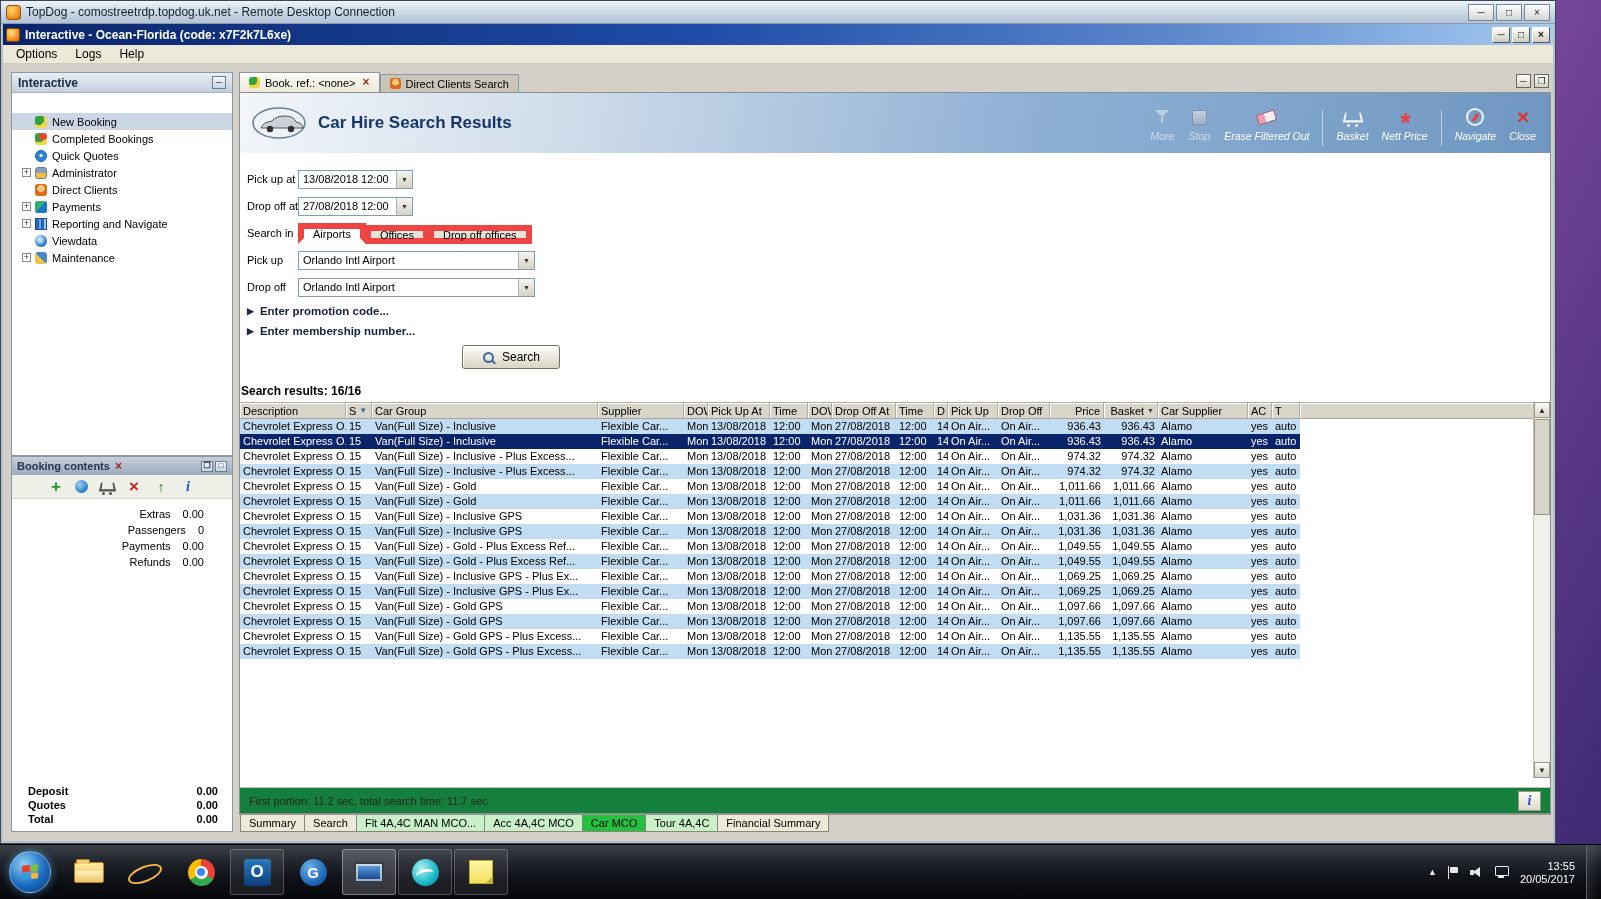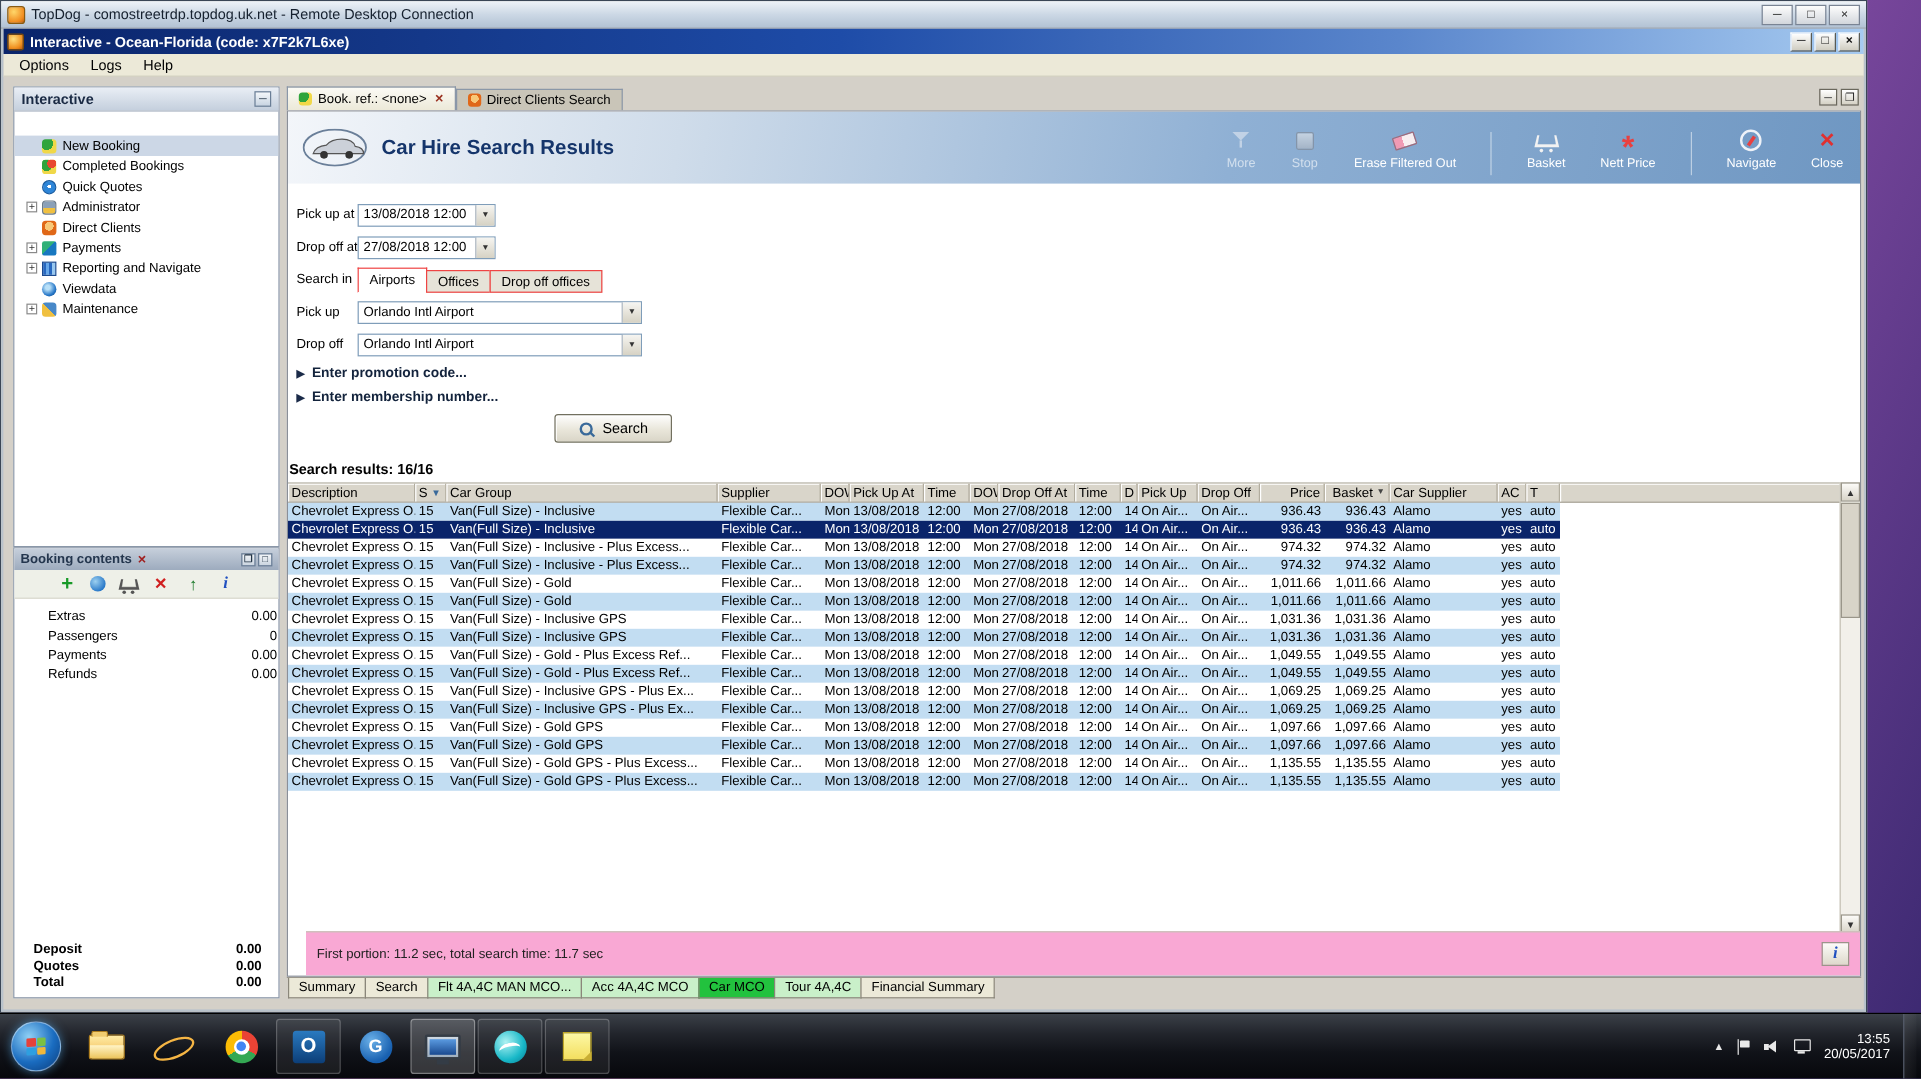--- a/index.html
+++ b/index.html
@@ -56,21 +56,21 @@
   #bk-toolbar{height:24px;display:flex;align-items:center;justify-content:center;gap:11px;background:#eef0e8;border-bottom:1px solid #d8d8cc;}
   .bki{width:16px;height:16px;display:flex;align-items:center;justify-content:center;position:relative;}
   .bki-plus::before{content:"+";color:#189a28;font-size:17px;font-weight:bold;line-height:14px;}
   .bki-globe{background:radial-gradient(circle at 35% 35%,#9cd0f0,#2878c8 72%);border-radius:50%;width:13px;height:13px;}
   .bki-basket::before{content:"";width:11px;height:7px;border:2px solid #555;border-top:none;transform:perspective(8px) rotateX(14deg);}
   .bki-basket::after{content:"";position:absolute;bottom:0;left:3px;width:3px;height:3px;border-radius:50%;background:#555;box-shadow:7px 0 0 #555;}
   .bki-delete::before{content:"×";color:#d02020;font-size:17px;font-weight:bold;line-height:14px;}
   .bki-upload::before{content:"↑";color:#1a7a2a;font-size:14px;font-weight:bold;}
   .bki-info::before{content:"i";font-family:"Liberation Serif",serif;font-style:italic;font-weight:bold;color:#2050c0;font-size:14px;}
   #bk-rows{padding-top:7px;}
-  .bk-row{display:flex;justify-content:space-between;padding:1px 1px 1px 28px;font-size:11px;line-height:14px;gap:12px;}
+  .bk-row{display:flex;justify-content:flex-end;padding:1px 28px 1px 28px;font-size:11px;line-height:14px;gap:12px;}
   #bk-spacer{flex:1;}
   #bk-totals{padding:2px 14px 5px 16px;}
   .bk-trow{display:flex;justify-content:space-between;font-size:11px;font-weight:bold;line-height:14px;}
 
   
   #main{position:absolute;left:236px;top:8px;right:2px;bottom:6px;display:flex;flex-direction:column;}
   #doc-tabs{height:20px;display:flex;align-items:flex-end;position:relative;}
   .dtab{display:flex;align-items:center;gap:5px;padding:2px 9px;font-size:11px;border:1px solid #8a97a8;border-bottom:none;white-space:nowrap;}
   .dtab.active{background:linear-gradient(#fbfaf5,#ece9d8);height:20px;}
   .dtab.inactive{background:#c9c5b8;height:18px;}
@@ -79,21 +79,21 @@
   #mdi-btns{position:absolute;right:2px;top:2px;display:flex;gap:3px;}
   .mdib{width:15px;height:14px;background:linear-gradient(#fff,#d4d0c4);border:1px solid #6a675c;font-size:9px;line-height:12px;text-align:center;color:#222;}
 
   #content{flex:1;position:relative;background:#fff;border:1px solid #8a8f98;overflow:hidden;}
 
   
   #header-band{position:absolute;top:0;left:0;right:0;height:60px;display:flex;align-items:center;
     background:linear-gradient(100deg,#f3f6fa 0%,#cfdcea 25%,#8fb0d4 60%,#6f97c2 100%);}
   #hb-car{margin-left:12px;flex:none;}
   #hb-title{font-size:17px;font-weight:bold;color:#15356b;margin-left:12px;white-space:nowrap;}
-  #hb-toolbar{margin-left:auto;display:flex;align-items:flex-start;gap:29px;padding:7px 14px 0 0;}
+  #hb-toolbar{margin-left:auto;display:flex;align-items:flex-start;gap:13px;padding:7px 14px 0 0;font-style:italic;}
   .hb-item{display:flex;flex-direction:column;align-items:center;gap:3px;color:#fff;font-size:10.5px;white-space:nowrap;}
   .hb-item.dim{opacity:.6;}
   .hb-sep{width:1px;height:36px;background:rgba(255,255,255,.5);margin-top:3px;}
   .tbi{width:24px;height:20px;position:relative;display:flex;align-items:center;justify-content:center;}
   .tbi-more::before{content:"";position:absolute;top:3px;width:0;height:0;border-left:7px solid transparent;border-right:7px solid transparent;border-top:7px solid #e4eaf2;}
   .tbi-more::after{content:"";position:absolute;top:10px;width:2px;height:6px;background:#e4eaf2;}
   .tbi-stop::before{content:"";width:13px;height:13px;background:linear-gradient(#ececec,#b4b8c0);border:1px solid #80858e;border-radius:2px;}
   .tbi-erase::before{content:"";width:17px;height:9px;background:linear-gradient(90deg,#f09ab4 42%,#f8eef0 42%);border:1px solid #a06a7a;transform:rotate(-18deg);border-radius:1px;}
   .tbi-basket::before{content:"";width:14px;height:8px;border:2px solid #f2f2f2;border-top:none;transform:perspective(8px) rotateX(12deg);}
   .tbi-basket::after{content:"";position:absolute;bottom:0;left:6px;width:3px;height:3px;border-radius:50%;background:#f2f2f2;box-shadow:8px 0 0 #f2f2f2;}
@@ -101,21 +101,21 @@
   .tbi-navigate::before{content:"";width:14px;height:14px;border:2px solid #eef2f8;border-radius:50%;}
   .tbi-navigate::after{content:"";position:absolute;width:3px;height:9px;background:#e84040;transform:rotate(35deg);}
   .tbi-close::before{content:"×";font-size:21px;font-weight:bold;color:#e03030;line-height:16px;}
 
   
   .flabel{position:absolute;left:7px;font-size:11px;}
   .combo{position:absolute;height:19px;border:1px solid #7f9db9;background:#fff;display:flex;align-items:stretch;font-size:11px;}
   .combo .cv{flex:1;padding:2px 4px;white-space:nowrap;overflow:hidden;}
   .combo .cbtn{width:16px;background:linear-gradient(#f6f5f1,#d6d2c4);border-left:1px solid #aab4be;display:flex;align-items:center;justify-content:center;font-size:7px;color:#333;}
   #searchin-tabs{position:absolute;left:58px;top:130px;display:flex;align-items:flex-end;height:21px;}
-  .sit{height:19px;padding:0 9px;font-size:11px;display:flex;align-items:center;border:1px solid #ef4444;background:#e6e3d8;margin-right:-1px;}
+  .sit{height:19px;padding:0 9px;font-size:11px;display:flex;align-items:center;border:6px solid #ef4444;background:#e6e3d8;margin-right:-1px;}
   .sit.active{background:#fff;border-bottom-color:#fff;height:21px;}
   .disclosure{position:absolute;left:7px;font-size:11.5px;font-weight:bold;color:#13233c;display:flex;align-items:center;gap:6px;}
   .disc-arrow{font-size:9px;color:#1a2a48;}
   #btn-search{position:absolute;left:222px;top:252px;width:98px;height:24px;background:linear-gradient(#fefefe,#e9e6da 55%,#d9d5c7);border:1px solid #72705f;border-radius:3px;display:flex;align-items:center;justify-content:center;gap:7px;font-size:12px;box-shadow:inset 1px 1px 0 #fff;}
   .mag{width:13px;height:13px;position:relative;flex:none;}
   .mag::before{content:"";position:absolute;left:1px;top:1px;width:7px;height:7px;border:2px solid #3a6a9a;border-radius:50%;}
   .mag::after{content:"";position:absolute;left:9px;top:10px;width:5px;height:2px;background:#3a6a9a;transform:rotate(45deg);}
   #results-label{position:absolute;left:1px;top:291px;font-size:12px;font-weight:bold;}
 
   
@@ -134,21 +134,21 @@
   .cell.r{text-align:right;}
 
   
   #vscroll{position:absolute;right:0;top:309px;height:376px;width:17px;background:#f2f0ea;border-left:1px solid #c4c0b4;}
   .sb-btn{height:16px;background:linear-gradient(#fcfbf8,#d8d4c8);border:1px solid #9a968a;display:flex;align-items:center;justify-content:center;font-size:8px;color:#333;}
   .sb-btn.down{position:absolute;bottom:0;left:0;right:0;}
   .sb-btn.up{position:absolute;top:0;left:0;right:0;}
   #sb-thumb{position:absolute;top:17px;left:0;right:0;height:96px;background:#d8d4c8;border:1px solid #9a968a;}
 
   
-  #result-status{position:absolute;left:15px;right:0;bottom:0;height:37px;background:#f9a8d4;border-top:1px solid #c6c2b6;display:flex;align-items:center;padding:0 9px;font-size:11px;color:#222;}
+  #result-status{position:absolute;left:0;right:0;bottom:0;height:26px;background:#15803d;border-top:1px solid #c6c2b6;display:flex;align-items:center;padding:0 9px;font-size:11px;color:#222;}
   #info-btn{margin-left:auto;width:23px;height:20px;border:1px solid #9a968a;background:linear-gradient(#fcfbf8,#ddd9cb);display:flex;align-items:center;justify-content:center;font-family:"Liberation Serif",serif;font-style:italic;font-weight:bold;color:#2050c0;font-size:14px;}
 
   
   #bottom-tabs{height:18px;display:flex;align-items:stretch;background:#d4d0c8;border-top:1px solid #9a968c;padding-left:1px;}
   .btab{display:flex;align-items:center;padding:0 8px;font-size:11px;border:1px solid #8a867a;border-top:none;background:#ece9d8;margin-right:-1px;white-space:nowrap;}
   .btab.pale{background:#c9f0c9;}
   .btab.active{background:#22c23e;}
 
   
   #app-status{height:17px;background:#ece9d8;border-top:1px solid #fff;display:flex;align-items:center;font-size:11px;position:relative;}

